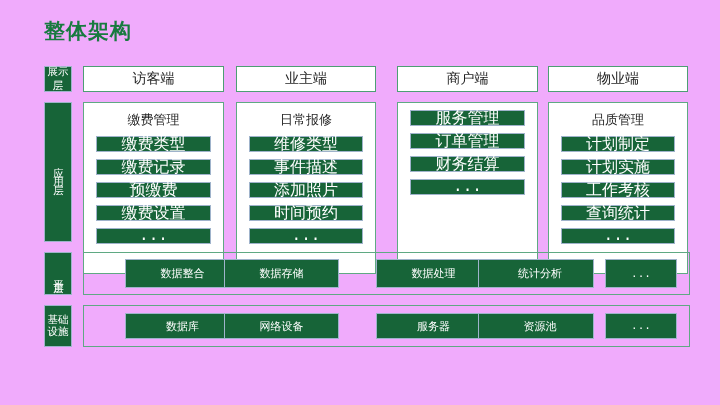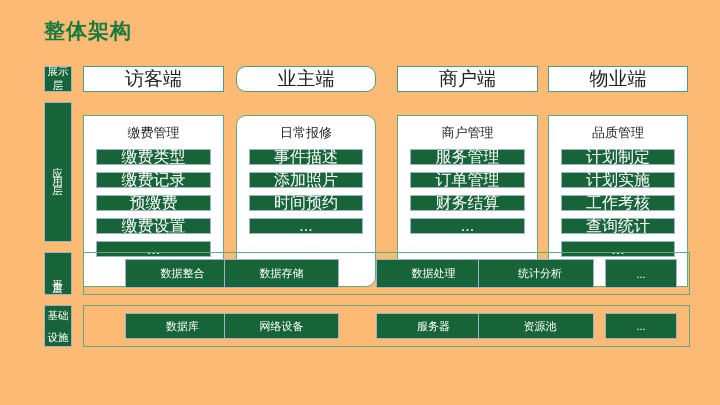--- a/index.html
+++ b/index.html
@@ -1,59 +1,59 @@
 <!DOCTYPE html>
 <html><head>
 <meta charset="utf-8">
 <style>
   html,body{margin:0;padding:0;background:#ffffff;}
   .canvas{
-    position:relative;width:720px;height:405px;background:#fdba74;overflow:hidden;
-    font-family:Liberation Sans, sans-serif;
+    position:relative;width:720px;height:405px;background:#f0abfc;overflow:hidden;
+    font-family:Liberation Mono, monospace;
   }
   .title{
     position:absolute;left:44px;top:17px;margin:0;
     font-size:21px;font-weight:bold;color:#177A3F;letter-spacing:1px;
   }
   .band{position:absolute;left:44px;width:646px;}
   .band1{top:66px;height:26px;}
   .band2{top:102px;height:140px;}
   .band3{top:252px;height:43px;}
   .band4{top:305px;height:42px;}
 
   .layer-label{
     position:absolute;left:0;top:0;bottom:0;width:28px;box-sizing:border-box;
     background:#176438;border:1px solid #9fb3cb;color:#ffffff;
     display:flex;align-items:center;justify-content:center;
     font-size:10.5px;text-align:center;
   }
   .vtext{writing-mode:vertical-rl;text-orientation:upright;}
   .sp-wide{letter-spacing:9px;}
   .sp-tight{letter-spacing:2px;}
-  .wrap2{width:23px;line-height:22px;display:inline-block;}
+  .wrap2{width:23px;line-height:12px;display:inline-block;}
 
   .content{position:absolute;left:39px;top:0;bottom:0;width:607px;}
   .outlined{border:1px solid #5fa983;box-sizing:border-box;}
 
   
   .c0{left:0;width:141px;}
-  .c1{left:153px;width:140px;border-radius:10px;}
+  .c1{left:153px;width:140px;}
   .c2{left:314px;width:141px;}
   .c3{left:465px;width:140px;}
 
   .term{
     position:absolute;top:0;height:26px;box-sizing:border-box;
     background:#ffffff;border:1px solid #4d9e74;
     display:flex;align-items:center;justify-content:center;
-    font-size:19px;color:#1f1f1f;
+    font-size:14px;color:#1f1f1f;
   }
 
   .appcol{
     position:absolute;top:0;height:172px;box-sizing:border-box;
-    background:#ffffff;border:1px solid #5fa983;margin-top:13px;
+    background:#ffffff;border:1px solid #5fa983;
   }
   .apphead{margin-top:8px;text-align:center;font-size:13px;color:#1f1f1f;}
   .appitem{
     margin:7px 12px 0 12px;height:16px;box-sizing:border-box;
     background:#176438;border:1px solid #9fb3cb;color:#ffffff;
     font-size:16px;display:flex;align-items:center;justify-content:center;
   }
 
   .pbox{
     position:absolute;box-sizing:border-box;
@@ -97,28 +97,28 @@
         <div class="apphead">缴费管理</div>
         <div class="appitem">缴费类型</div>
         <div class="appitem">缴费记录</div>
         <div class="appitem">预缴费</div>
         <div class="appitem">缴费设置</div>
         <div class="appitem">...</div>
       </div>
 
       <div class="appcol c1">
         <div class="apphead">日常报修</div>
+        <div class="appitem">维修类型</div>
         <div class="appitem">事件描述</div>
         <div class="appitem">添加照片</div>
         <div class="appitem">时间预约</div>
         <div class="appitem">...</div>
       </div>
 
       <div class="appcol c2">
-        <div class="apphead">商户管理</div>
         <div class="appitem">服务管理</div>
         <div class="appitem">订单管理</div>
         <div class="appitem">财务结算</div>
         <div class="appitem">...</div>
       </div>
 
       <div class="appcol c3">
         <div class="apphead">品质管理</div>
         <div class="appitem">计划制定</div>
         <div class="appitem">计划实施</div>

